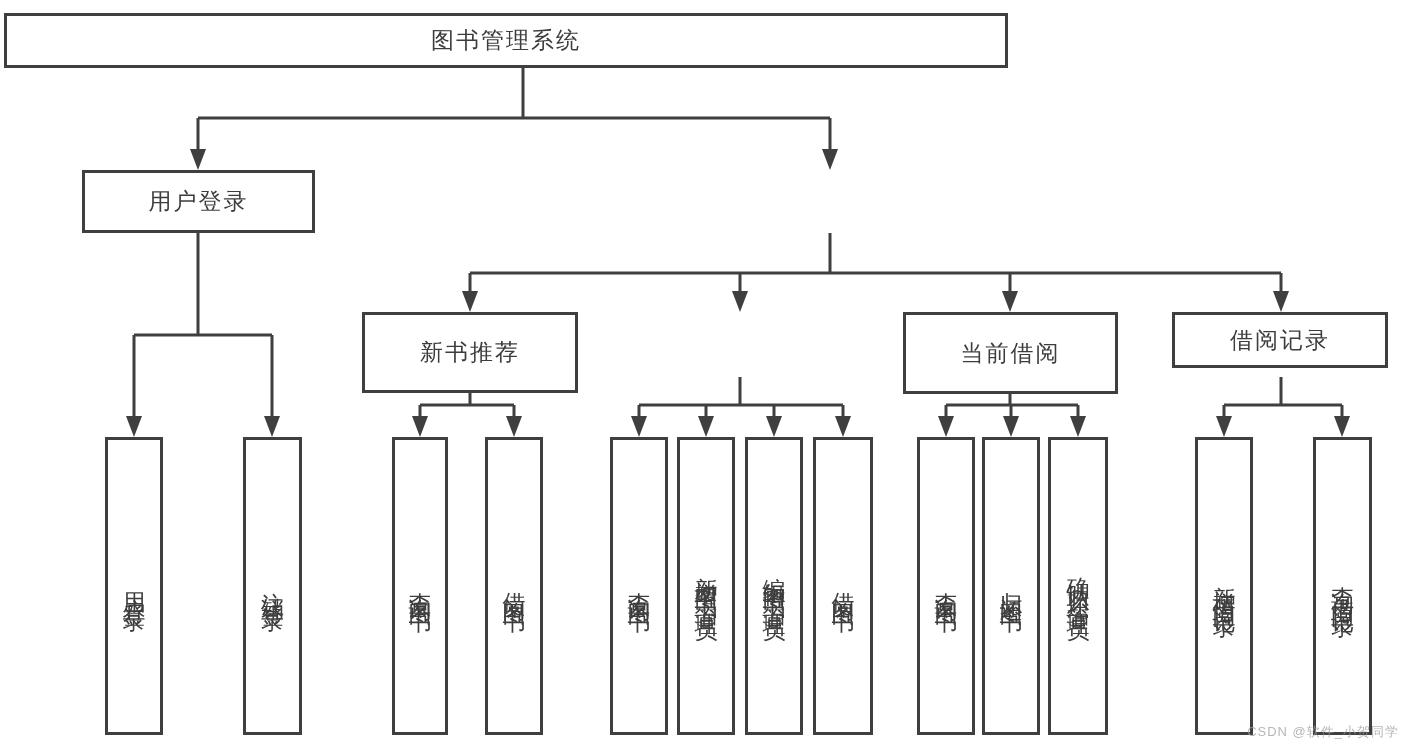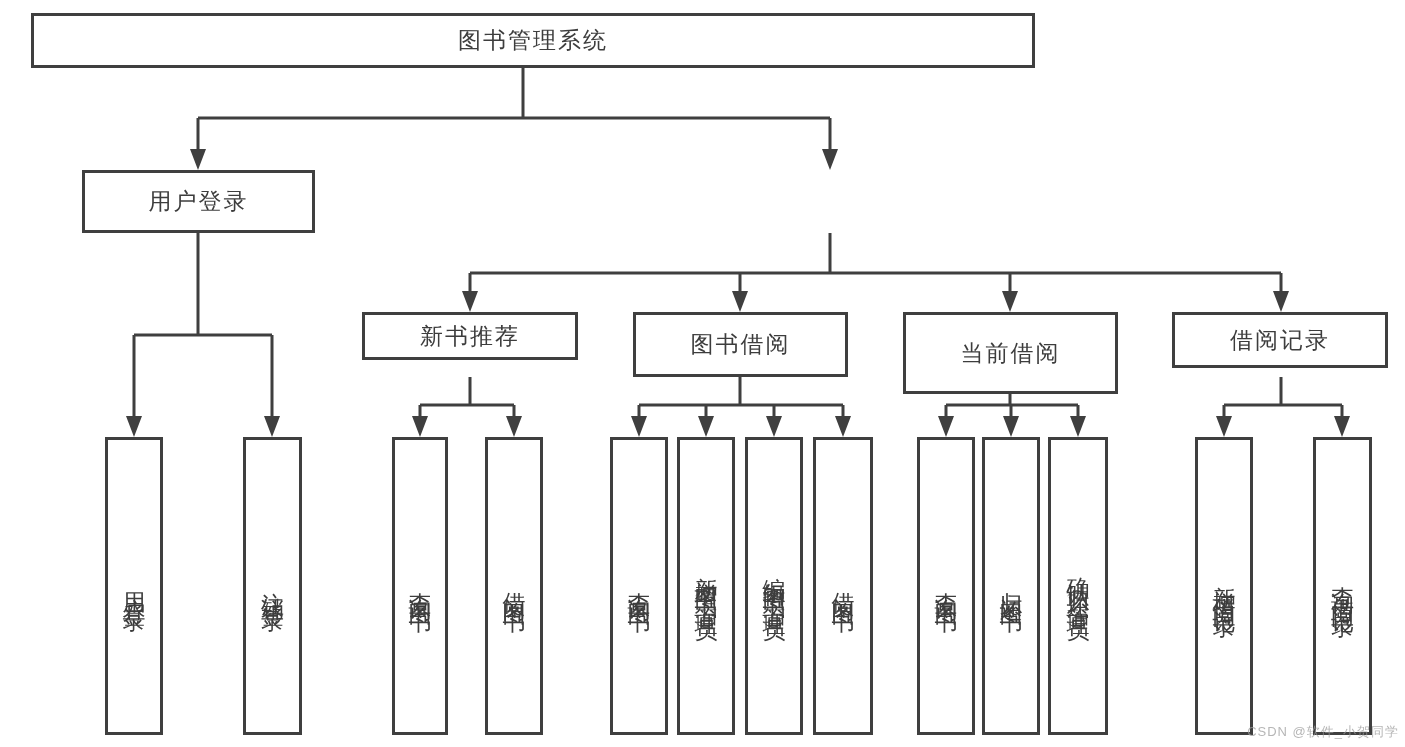--- a/index.html
+++ b/index.html
@@ -112,26 +112,25 @@
       M698 416 L714 416 L706 437 Z
       M766 416 L782 416 L774 437 Z
       M835 416 L851 416 L843 437 Z
       M938 416 L954 416 L946 437 Z
       M1003 416 L1019 416 L1011 437 Z
       M1070 416 L1086 416 L1078 437 Z
       M1216 416 L1232 416 L1224 437 Z
       M1334 416 L1350 416 L1342 437 Z"></path>
   </svg>
 
-  <div class="node h-node" style="left:31px; top:13px; width:1004px; height:55px;">图书管理系统</div>
+  <div class="node h-node" style="left:4px; top:13px; width:1004px; height:55px;">图书管理系统</div>
 
   <div class="node h-node" style="left:82px; top:170px; width:233px; height:63px;">用户登录</div>
 
-  <div class="node h-node" style="left:362px; top:312px; width:216px; height:48px;">新书推荐</div>
-  <div class="node h-node" style="left:633px; top:312px; width:215px; height:65px;">图书借阅</div>
+  <div class="node h-node" style="left:362px; top:312px; width:216px; height:81px;">新书推荐</div>
   <div class="node h-node" style="left:903px; top:312px; width:215px; height:82px;">当前借阅</div>
   <div class="node h-node" style="left:1172px; top:312px; width:216px; height:56px;">借阅记录</div>
 
   <div class="node v-node" style="left:105px; top:437px; width:58px; height:298px;">
     <span class="v-text">用户登录</span>
   </div>
   <div class="node v-node" style="left:243px; top:437px; width:59px; height:298px;">
     <span class="v-text">注销登录</span>
   </div>
 

